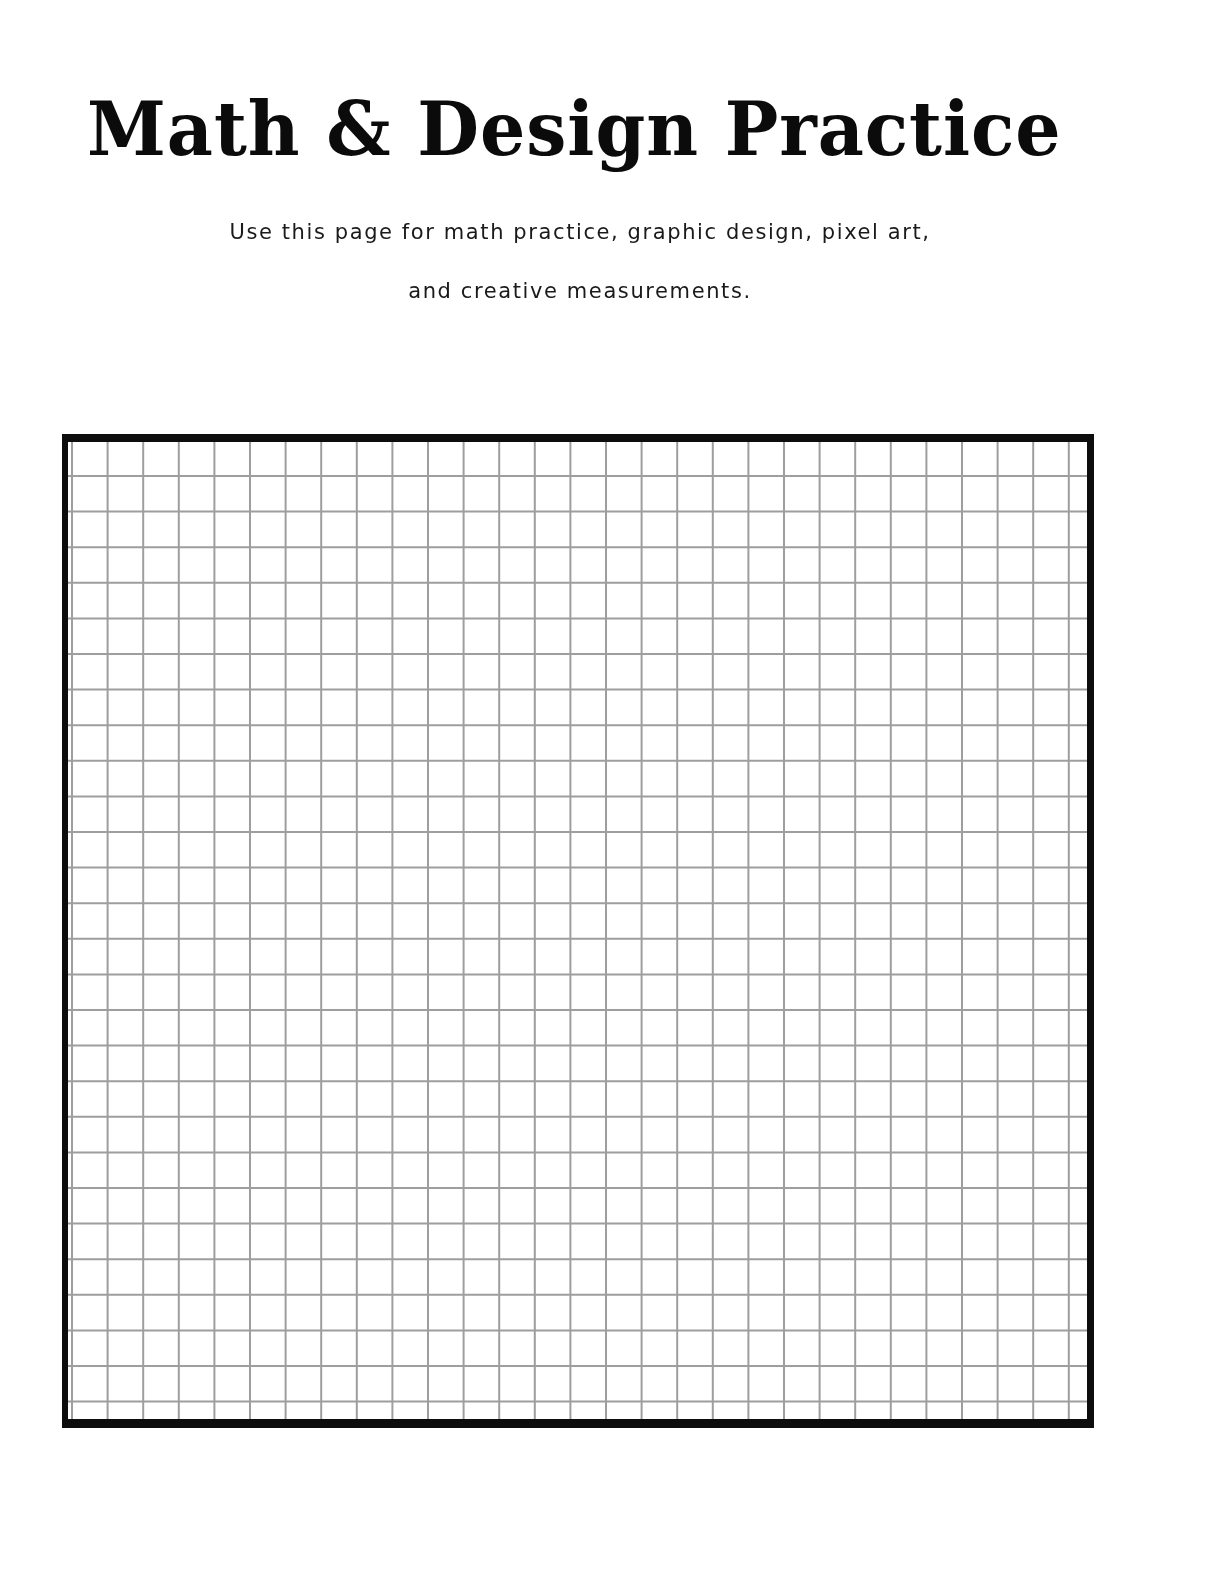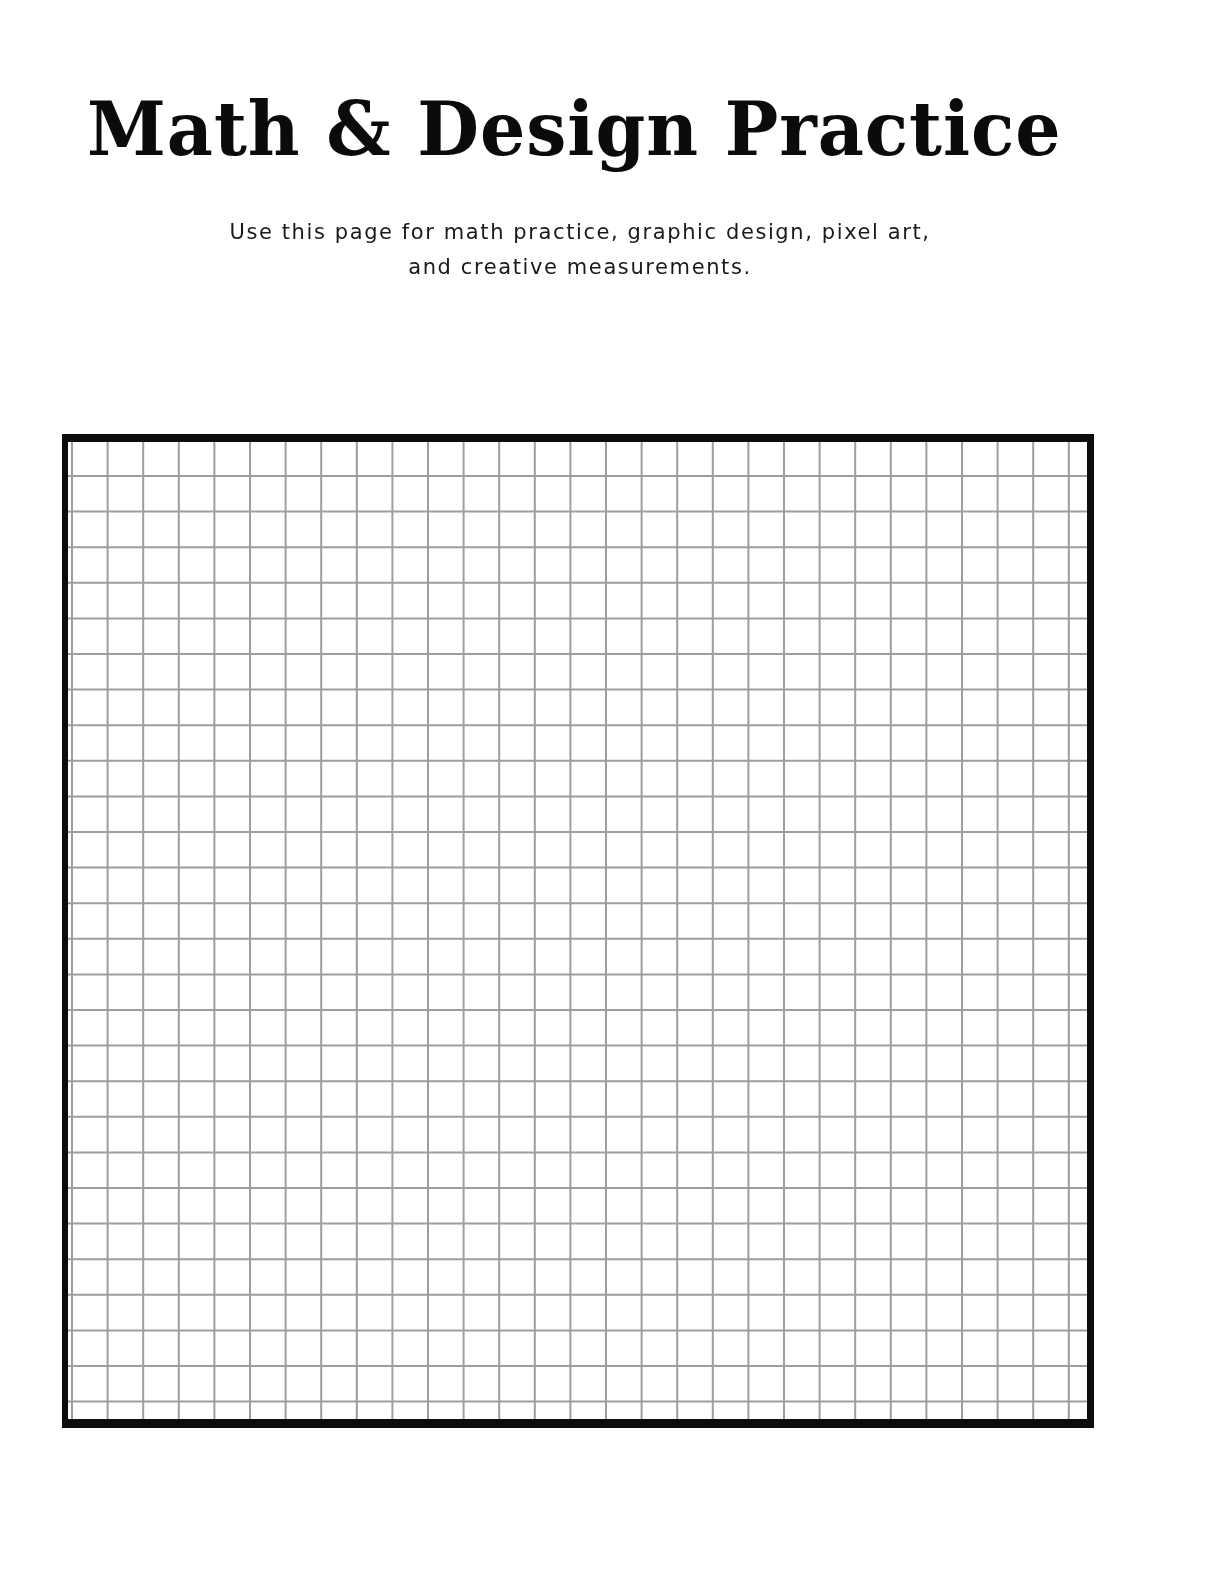--- a/index.html
+++ b/index.html
@@ -35,21 +35,21 @@
       width: 1160px;
       text-align: center;
       font-family: "DejaVu Sans", sans-serif;
       font-size: 21px;
       letter-spacing: 1.6px;
       color: #1a1a1a;
       margin: 0;
       white-space: nowrap;
     }
     .subtitle.l1 { top: 220px; }
-    .subtitle.l2 { top: 255px; }
+    .subtitle.l2 { top: 279px; }
 
     .grid-frame {
       position: absolute;
       left: 62px;
       top: 434px;
       width: 1032px;
       height: 994px;
       box-sizing: border-box;
       border: 7px solid #0d0d0d;
       border-top-width: 8px;

